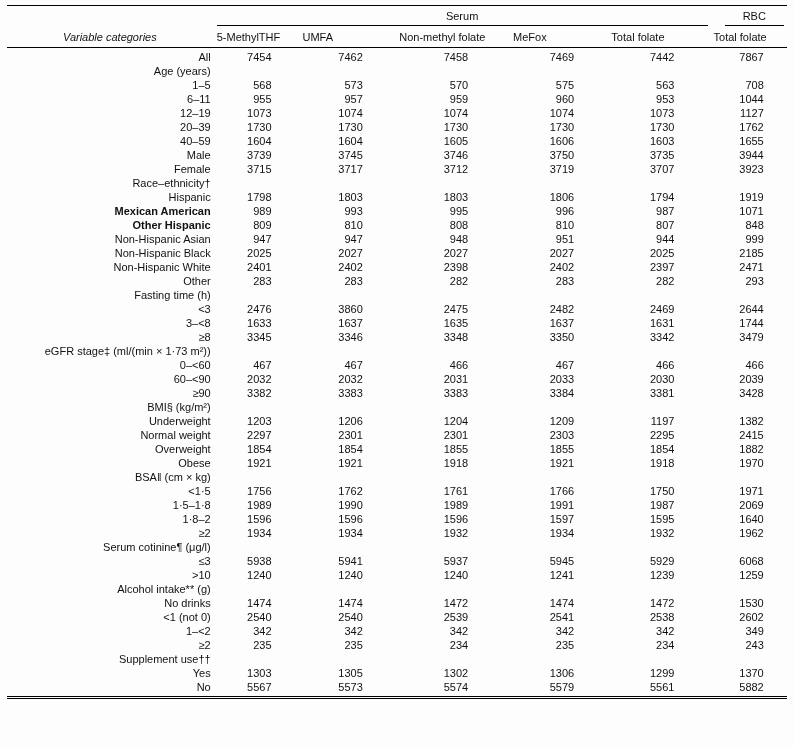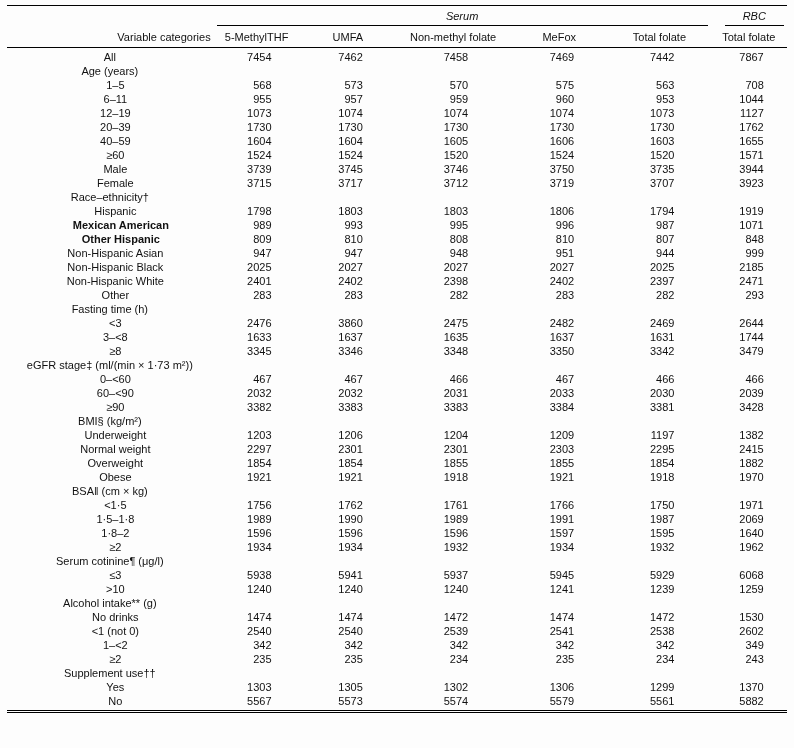--- a/index.html
+++ b/index.html
@@ -39,41 +39,41 @@
     padding-top: 3px;
     border-bottom: none;
   }
   th.group {
     text-align: center;
   }
   th.group .group-line {
     display: block;
     border-bottom: 1px solid #000;
     padding-bottom: 2px;
-    font-style: italic;
   }
   th.group.rbc {
     padding-left: 14px;
   }
   
   tr.colhead-row th {
     border-bottom: 1px solid #000;
     padding-top: 4px;
     padding-bottom: 3px;
   }
   th.var-head {
-    text-align: right;
+    text-align: center;
     padding-left: 2px;
+    font-style: italic;
   }
   th.col-head {
-    text-align: center;
+    text-align: left;
   }
   
   tbody td.label {
-    text-align: center;
+    text-align: right;
     overflow: hidden;
     margin-left: 12px;
   }
   tbody td.label.indent-0 { padding-left: 2px; }
   tbody td.label.indent-1 { padding-left: 13px; }
   tbody td.label.indent-2 { padding-left: 24px; font-weight: bold; }
   tbody td.num {
     text-align: center;
   }
   tbody td.num span {
@@ -180,29 +180,20 @@
         <tr>
           <td class="label indent-1">40–59</td>
           <td class="num"><span>1604</span></td>
           <td class="num"><span>1604</span></td>
           <td class="num"><span>1605</span></td>
           <td class="num"><span>1606</span></td>
           <td class="num"><span>1603</span></td>
           <td class="num"><span>1655</span></td>
         </tr>
         <tr>
-          <td class="label indent-1">≥60</td>
-          <td class="num"><span>1524</span></td>
-          <td class="num"><span>1524</span></td>
-          <td class="num"><span>1520</span></td>
-          <td class="num"><span>1524</span></td>
-          <td class="num"><span>1520</span></td>
-          <td class="num"><span>1571</span></td>
-        </tr>
-        <tr>
           <td class="label indent-1">Male</td>
           <td class="num"><span>3739</span></td>
           <td class="num"><span>3745</span></td>
           <td class="num"><span>3746</span></td>
           <td class="num"><span>3750</span></td>
           <td class="num"><span>3735</span></td>
           <td class="num"><span>3944</span></td>
         </tr>
         <tr>
           <td class="label indent-1">Female</td>

